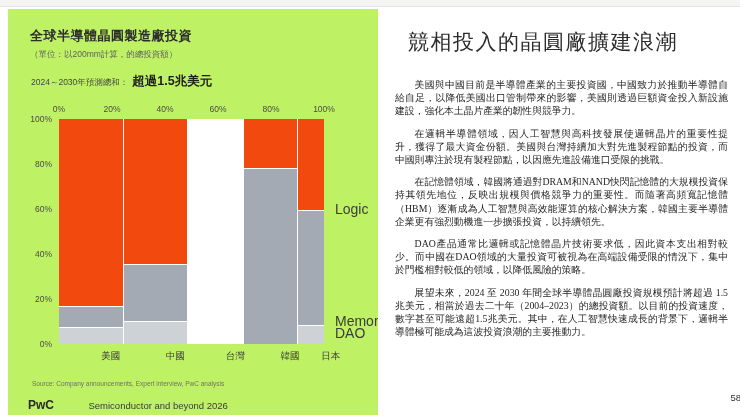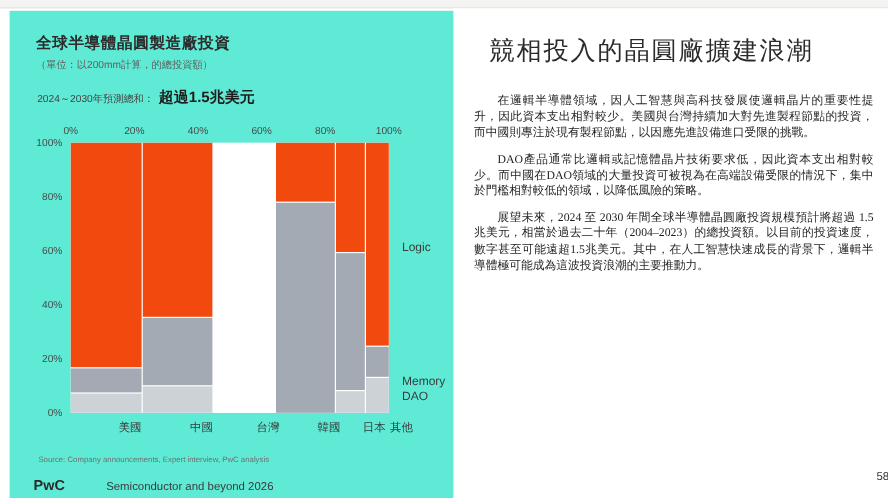--- a/index.html
+++ b/index.html
@@ -4,40 +4,40 @@
 <style>
   html,body{margin:0;padding:0;}
   body{
     width:740px;height:419px;position:relative;overflow:hidden;
     background:#ffffff;font-family:"Liberation Sans",sans-serif;
   }
   .top-strip{position:absolute;left:0;top:0;width:740px;height:6px;
     background:#f4f4f2;border-bottom:1px solid #e4e4e2;}
 
   
-  .slide{position:absolute;left:8px;top:9px;width:370px;height:406px;background:#5eead4;}
+  .slide{position:absolute;left:8px;top:9px;width:370px;height:406px;background:#bef264;}
   .chart-title{position:absolute;left:22px;top:18px;font-size:13px;font-weight:bold;
     color:#2d2d2d;letter-spacing:.5px;}
   .chart-subtitle{position:absolute;left:22px;top:40px;font-size:8.5px;color:#606060;}
   .forecast{position:absolute;left:23px;top:64px;font-size:8.5px;color:#454545;}
   .forecast .big{font-size:12.5px;font-weight:bold;color:#1d1d1d;margin-left:4px;}
 
   .plot{position:absolute;left:51px;top:110px;width:265px;height:225px;
     display:flex;background:#ffffff;}
   .col{position:relative;display:flex;flex-direction:column;background:#ffffff;min-width:0;}
   .col + .col{margin-left:1px;}
   .seg{flex-basis:0;}
   .seg + .seg{margin-top:1px;}
   .col-label{position:absolute;top:calc(100% + 6px);left:50%;transform:translateX(-50%);
     font-size:9.5px;color:#3a3a3a;white-space:nowrap;margin-left:20px;}
   .xticks span{position:absolute;top:-15px;transform:translateX(-50%);
     font-size:8.5px;color:#4a4a4a;white-space:nowrap;}
   .yticks span{position:absolute;right:calc(100% + 7px);font-size:8.5px;
     color:#4a4a4a;white-space:nowrap;}
-  .legend span{position:absolute;left:calc(100% + 11px);font-size:10px;
+  .legend span{position:absolute;left:calc(100% + 11px);font-size:14px;
     color:#3c3c3c;white-space:nowrap;}
   .legend-item-0{top:82px;} .legend-item-1{top:194px;} .legend-item-2{top:206px;}
 
   .source{position:absolute;left:24px;top:371px;font-size:6.5px;color:#6f6f6f;}
   .footer{position:absolute;left:20px;top:386px;}
   .footer .brand{font-size:12px;font-weight:bold;color:#2a2a2a;}
   .footer .doc{font-size:9.5px;color:#3a3a3a;margin-left:30px;}
 
   
   .right{position:absolute;left:378px;top:7px;width:374px;height:412px;background:#ffffff;}
@@ -105,36 +105,32 @@
         <div class="seg" style="flex-grow: 22; background: rgb(242, 74, 14);"></div>
         <div class="seg" style="flex-grow: 78; background: rgb(164, 170, 180);"></div>
         <div class="col-label">韓國</div>
       </div>
       <div class="col" style="flex-grow: 9.4;">
         <div class="seg" style="flex-grow: 41; background: rgb(242, 74, 14);"></div>
         <div class="seg" style="flex-grow: 51; background: rgb(164, 170, 180);"></div>
         <div class="seg" style="flex-grow: 8; background: rgb(204, 210, 214);"></div>
         <div class="col-label">日本</div>
       </div>
-      <div class="col" style="flex-grow: 7.3;">
-        <div class="seg" style="flex-grow: 76; background: rgb(242, 74, 14);"></div>
-        <div class="seg" style="flex-grow: 11; background: rgb(164, 170, 180);"></div>
-        <div class="seg" style="flex-grow: 13; background: rgb(204, 210, 214);"></div>
-        <div class="col-label">其他</div>
-      </div>
     </div>
 
   <div class="source">Source: Company announcements, Expert interview, PwC analysis</div>
   <div class="footer">
     <span class="brand">PwC</span>
     <span class="doc">Semiconductor and beyond 2026</span>
   </div>
 </div>
 
 <div class="right">
   <div class="article-title">競相投入的晶圓廠擴建浪潮</div>
   <div class="article-body">
-      <p>在邏輯半導體領域，因人工智慧與高科技發展使邏輯晶片的重要性提升，因此資本支出相對較少。美國與台灣持續加大對先進製程節點的投資，而中國則專注於現有製程節點，以因應先進設備進口受限的挑戰。</p>
+      <p>美國與中國目前是半導體產業的主要投資國，中國致力於推動半導體自給自足，以降低美國出口管制帶來的影響，美國則透過巨額資金投入新設施建設，強化本土晶片產業的韌性與競爭力。</p>
+      <p>在邏輯半導體領域，因人工智慧與高科技發展使邏輯晶片的重要性提升，獲得了最大資金份額。美國與台灣持續加大對先進製程節點的投資，而中國則專注於現有製程節點，以因應先進設備進口受限的挑戰。</p>
+      <p>在記憶體領域，韓國將通過對DRAM和NAND快閃記憶體的大規模投資保持其領先地位，反映出規模與價格競爭力的重要性。而隨著高頻寬記憶體（HBM）逐漸成為人工智慧與高效能運算的核心解決方案，韓國主要半導體企業更有強烈動機進一步擴張投資，以持續領先。</p>
       <p>DAO產品通常比邏輯或記憶體晶片技術要求低，因此資本支出相對較少。而中國在DAO領域的大量投資可被視為在高端設備受限的情況下，集中於門檻相對較低的領域，以降低風險的策略。</p>
       <p>展望未來，2024 至 2030 年間全球半導體晶圓廠投資規模預計將超過 1.5 兆美元，相當於過去二十年（2004–2023）的總投資額。以目前的投資速度，數字甚至可能遠超1.5兆美元。其中，在人工智慧快速成長的背景下，邏輯半導體極可能成為這波投資浪潮的主要推動力。</p>
     </div>
   <div class="page-number">58</div>
 </div>
 
 </body></html>

